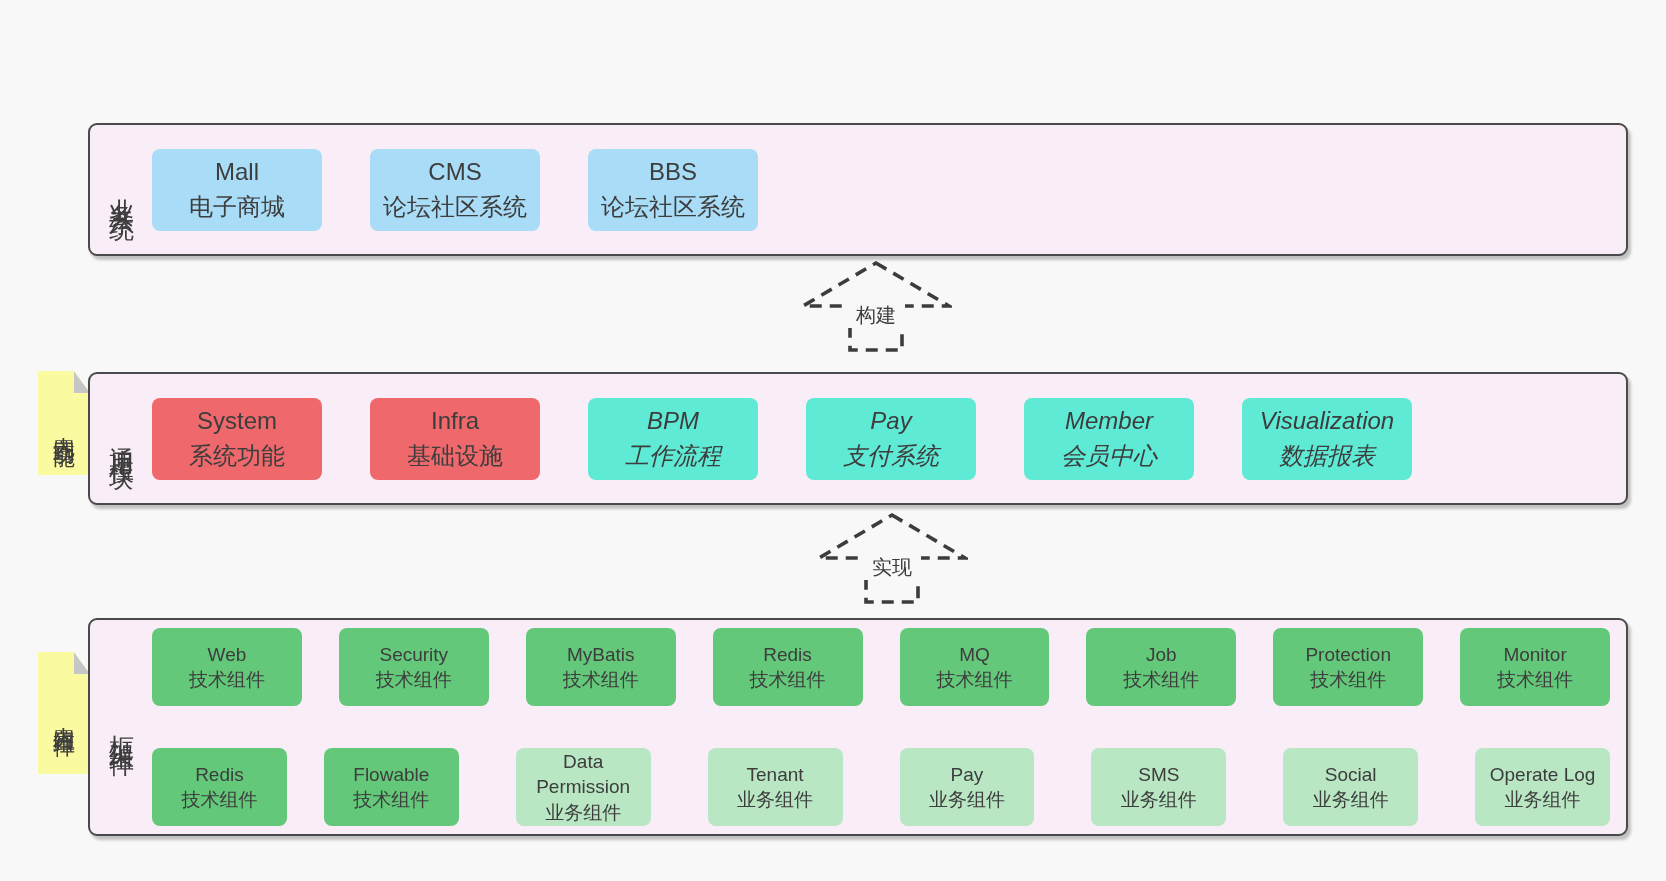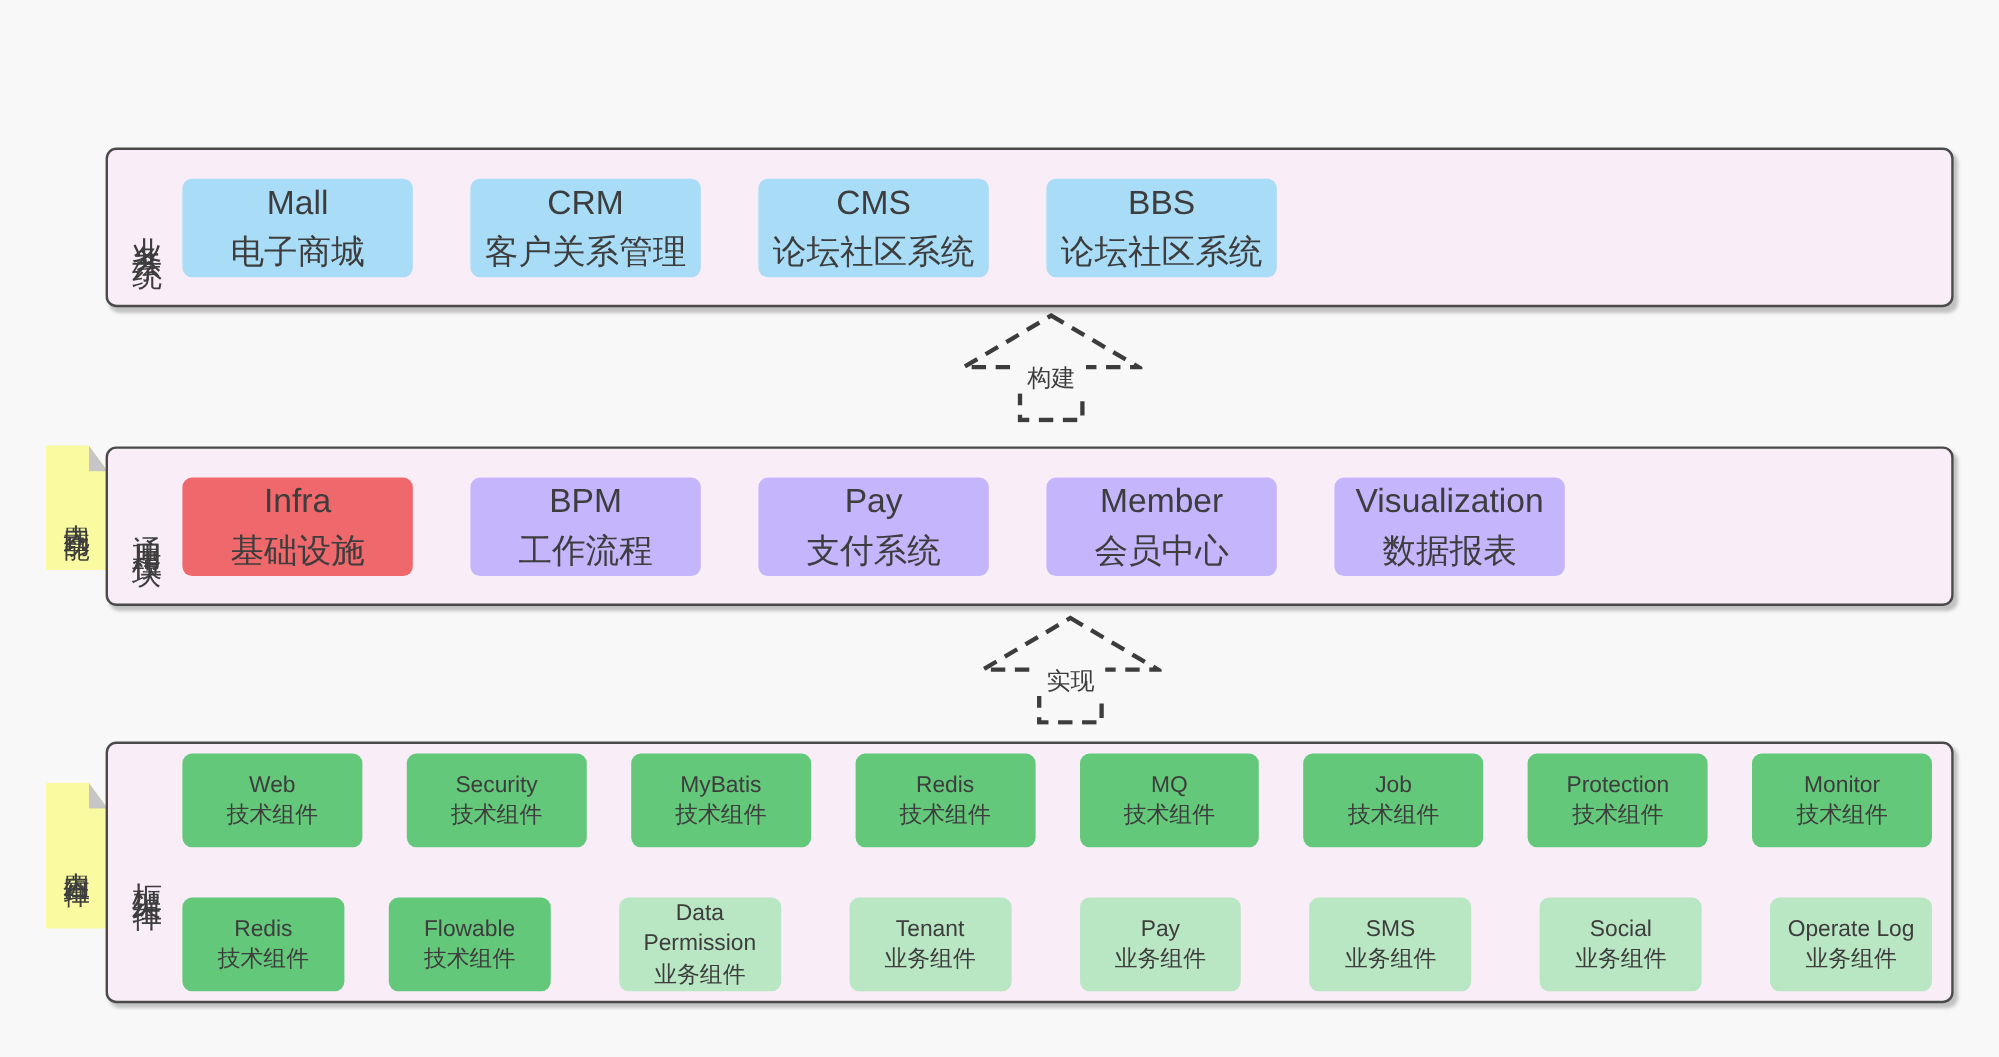--- a/index.html
+++ b/index.html
@@ -28,25 +28,25 @@
   }
   .rows-wrap{
     position:absolute;left:62px;right:16px;top:0;height:100%;
     display:flex;flex-direction:column;justify-content:center;gap:42px;
   }
   .frame-row{display:flex;gap:37px;}
   .box{
     border-radius:8px;display:flex;flex-direction:column;align-items:center;
     justify-content:center;text-align:center;
   }
-  .box-lg{width:192px;height:82px;font-size:28px;line-height:1.45;}
+  .box-lg{width:170px;height:82px;font-size:24px;line-height:1.45;}
   .box-sm{width:150px;height:78px;font-size:19px;line-height:1.32;}
   .box[data-variant="blue"]{background:#a9dcf7;}
   .box[data-variant="red"]{background:#ef686b;}
-  .box[data-variant="pink"]{background:#c4b5fd;}
+  .box[data-variant="pink"]{background:#5eead4;font-style:italic;}
   .box[data-variant="green"]{background:#63c87a;}
   .box[data-variant="green-light"]{background:#b9e6c3;margin-left:20px;}
   .box-title,.box-sub{width:100%;}
   
   .sticky-note{
     position:absolute;left:38px;width:52px;background:#fafaa0;z-index:1;
     clip-path:polygon(0 0,calc(100% - 16px) 0,100% 22px,100% 100%,0 100%);
   }
   .note-mid{top:371px;height:104px;}
   .note-bot{top:652px;height:122px;}
@@ -71,24 +71,20 @@
 <div class="canvas">
 
   <div class="panel panel-top">
     <div class="layer-label">业务系统</div>
     <div class="boxes-row">
       <div class="box box-lg" data-variant="blue">
         <div class="box-title">Mall</div>
         <div class="box-sub">电子商城</div>
       </div>
       <div class="box box-lg" data-variant="blue">
-        <div class="box-title">CRM</div>
-        <div class="box-sub">客户关系管理</div>
-      </div>
-      <div class="box box-lg" data-variant="blue">
         <div class="box-title">CMS</div>
         <div class="box-sub">论坛社区系统</div>
       </div>
       <div class="box box-lg" data-variant="blue">
         <div class="box-title">BBS</div>
         <div class="box-sub">论坛社区系统</div>
       </div>
     </div>
   </div>
 
@@ -101,20 +97,24 @@
   </div>
 
   <div class="sticky-note note-mid">
     <div class="note-fold"></div>
     <div class="note-text">内置功能</div>
   </div>
   <div class="panel panel-mid">
     <div class="layer-label">通用模块</div>
     <div class="boxes-row">
       <div class="box box-lg" data-variant="red">
+        <div class="box-title">System</div>
+        <div class="box-sub">系统功能</div>
+      </div>
+      <div class="box box-lg" data-variant="red">
         <div class="box-title">Infra</div>
         <div class="box-sub">基础设施</div>
       </div>
       <div class="box box-lg" data-variant="pink">
         <div class="box-title">BPM</div>
         <div class="box-sub">工作流程</div>
       </div>
       <div class="box box-lg" data-variant="pink">
         <div class="box-title">Pay</div>
         <div class="box-sub">支付系统</div>

